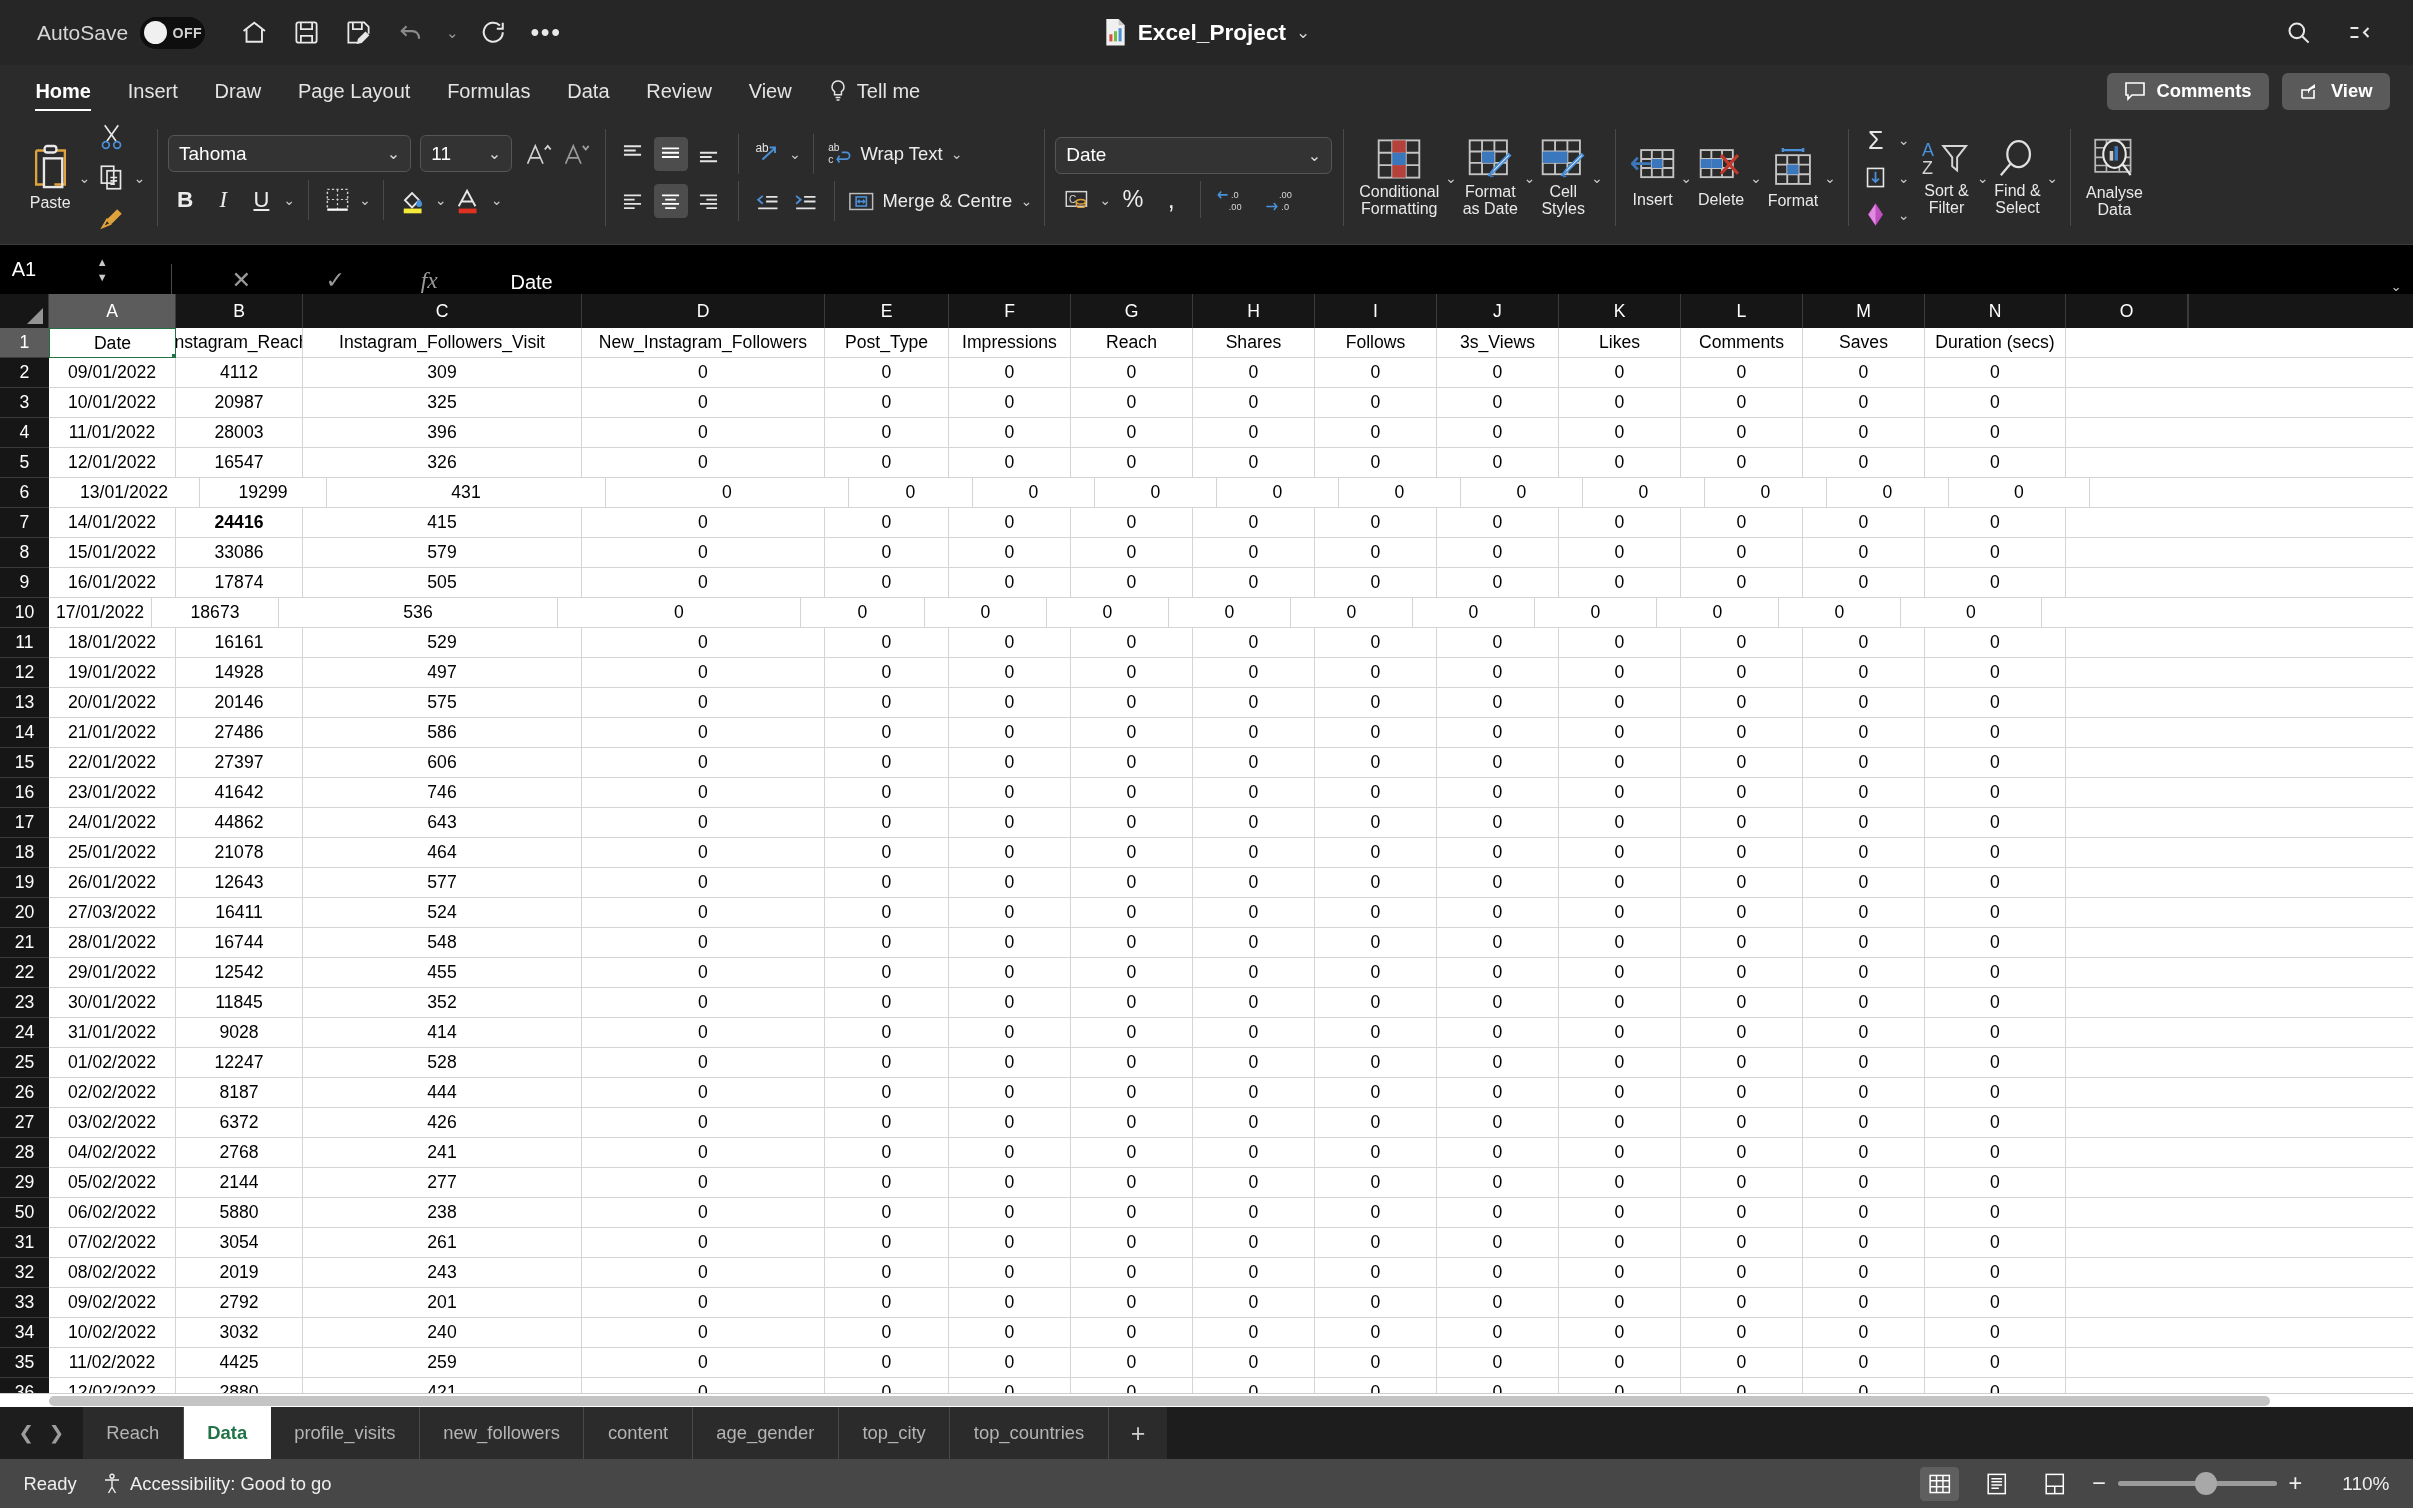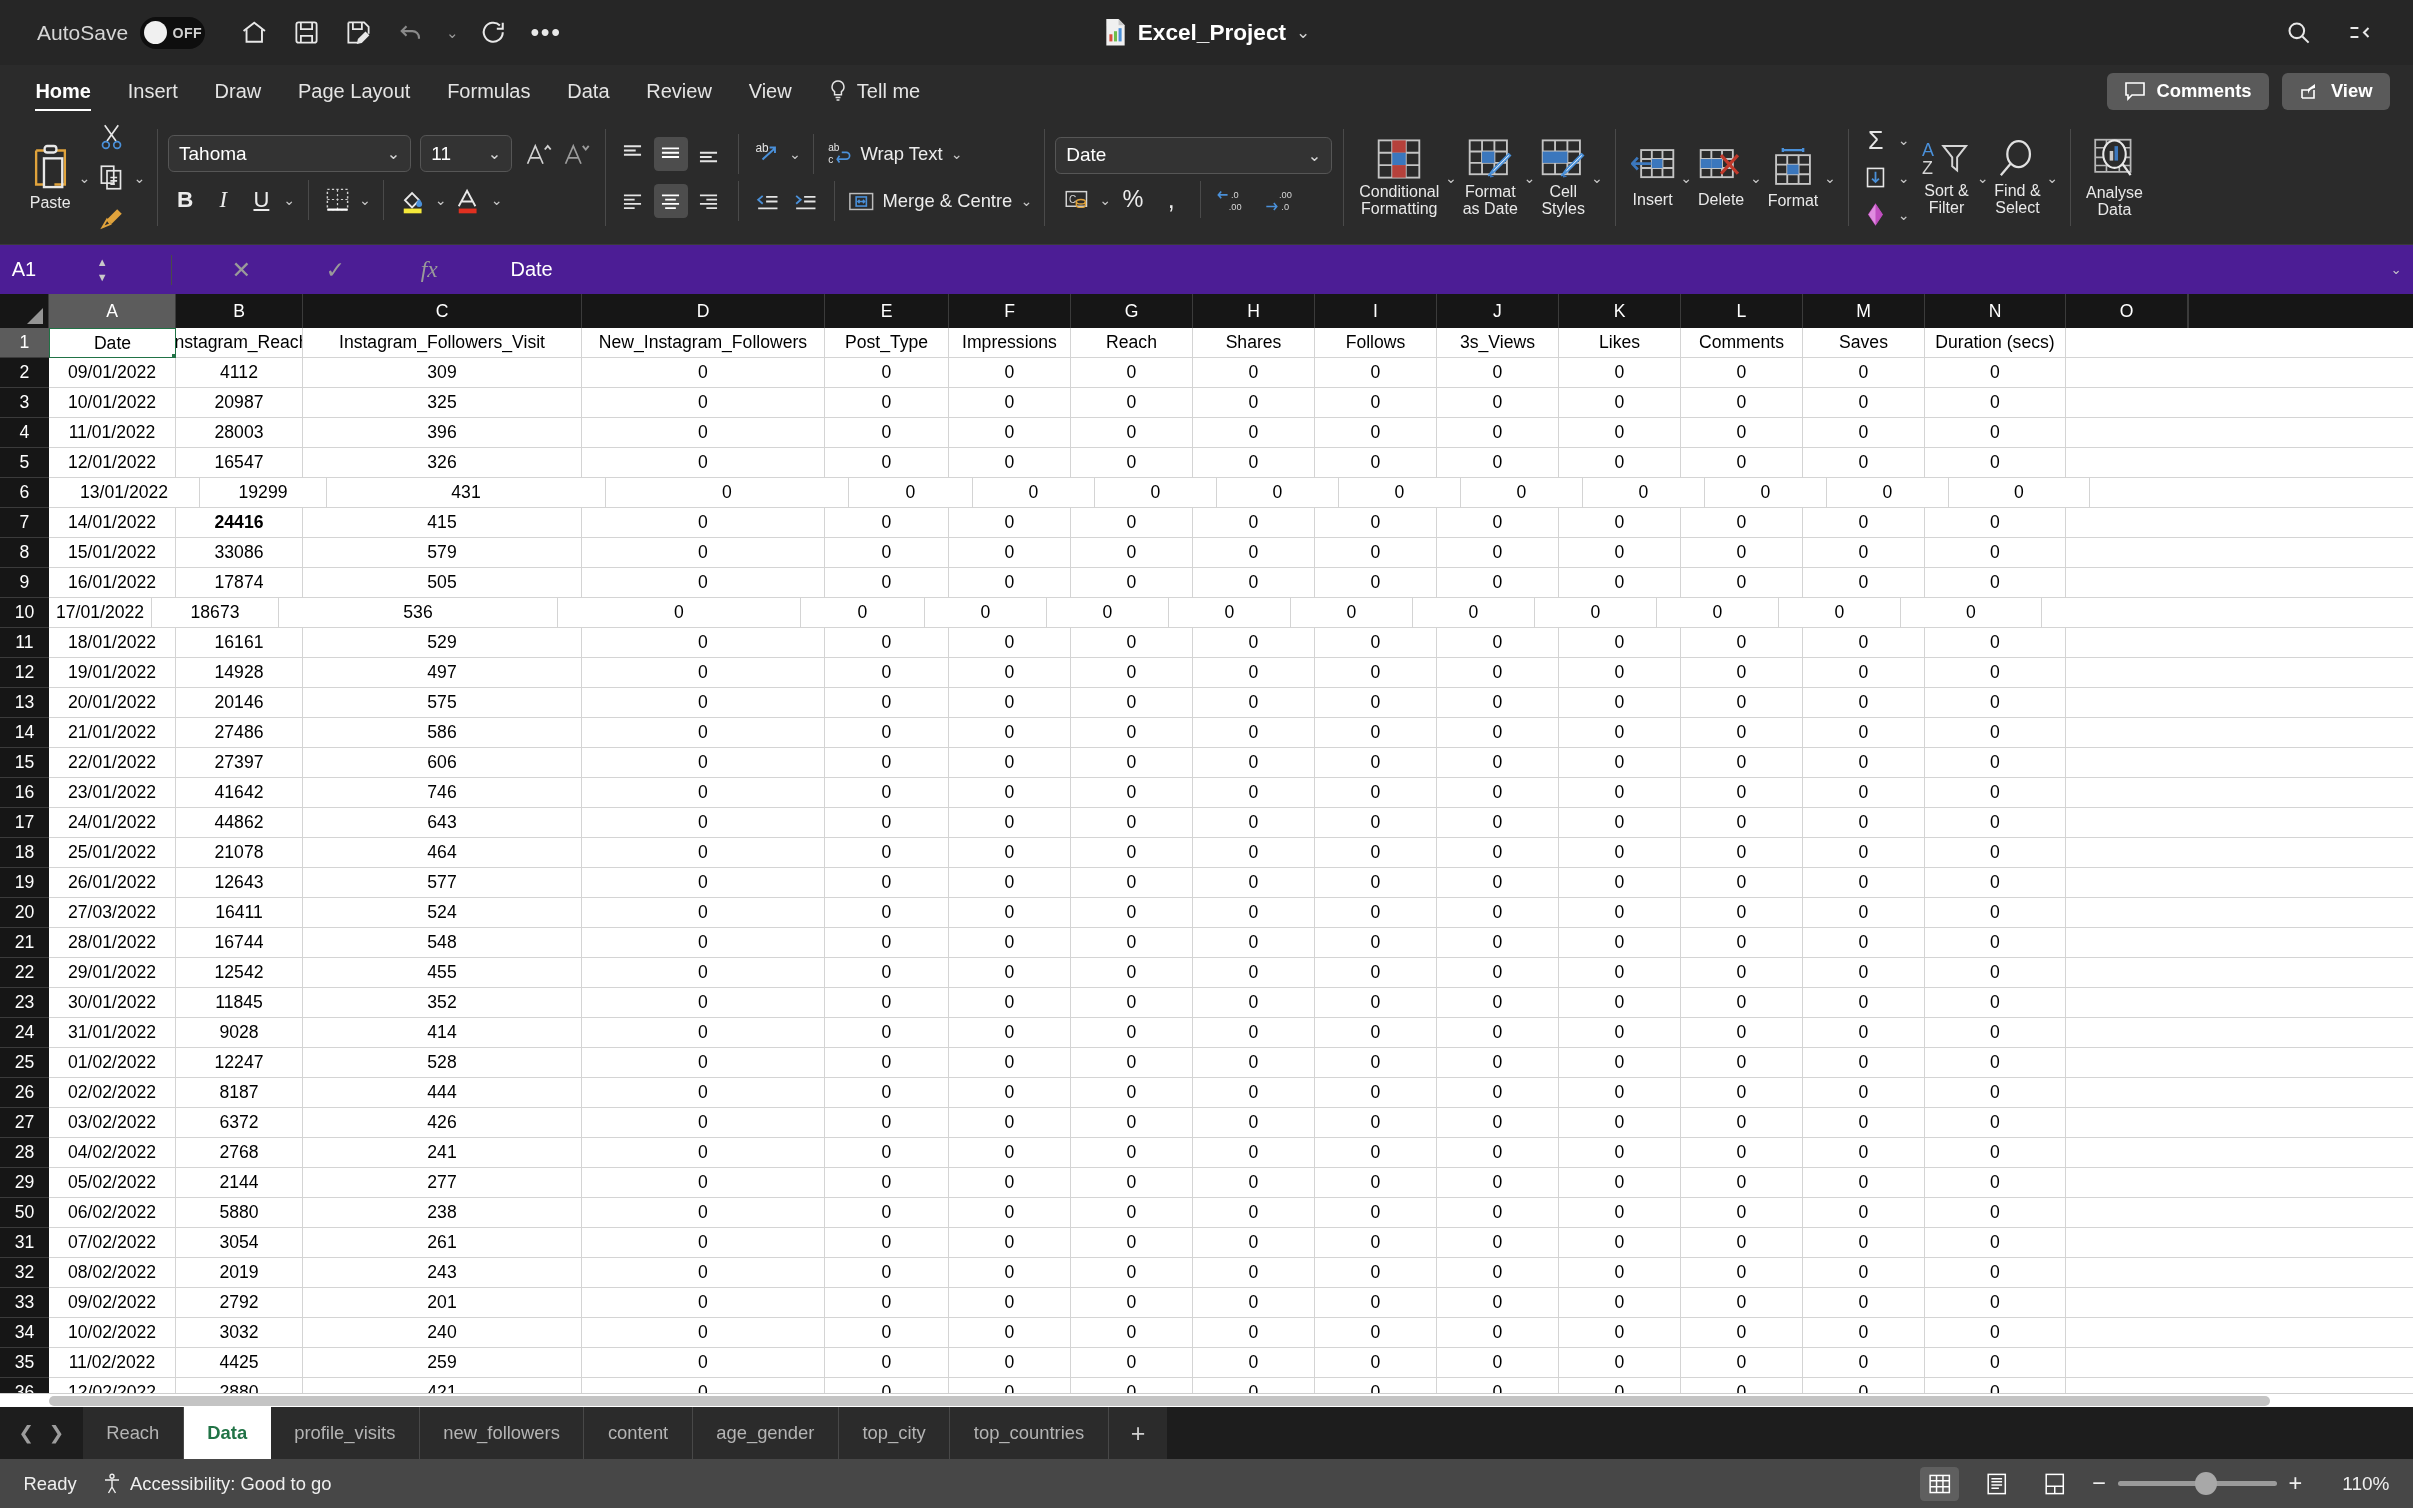--- a/index.html
+++ b/index.html
@@ -86,21 +86,21 @@
     background: #333333; border: 0.8px solid #565656; border-radius: 5.9px; height: 37px;
     display: flex; align-items: center; padding: 0 10px; color: #ffffff; font-size: 19px;
   }
   .combo .cval { flex: 1; }
   .combo .cv { font-size: 16px; color: #d5d5d5; }
   .txticon { display: flex; align-items: center; gap: 7.5px; color: #ececec; font-size: 18.4px; }
   .divider-v { width: 0.8px; background: #4a4a4a; height: 80px; margin: 0 7.5px; align-self: center; }
 
   
   .fbar {
-    height: 50px; background: #4c1d95; flex: 0 0 50px; display: flex; align-items: center;
+    height: 50px; background: #000000; flex: 0 0 50px; display: flex; align-items: flex-end;
     border-top: 0.8px solid #3a3a3a;
     gap: 45px;
   }
   .namebox {
     width: 126px; height: 100%; display: flex; align-items: center; color: #ffffff;
     font-size: 20px; padding-left: 11.7px; position: relative;
   }
   .spin { position: absolute; right: 18.4px; display: flex; flex-direction: column; gap: 3.4px; color: #c9c9c9; font-size: 11px; }
   .fb-sep { width: 0.8px; height: 30px; background: #4a4a4a; }
   .fb-ic { width: 49px; display: flex; align-items: center; justify-content: center; color: #9a9a9a; font-size: 23.5px; }

